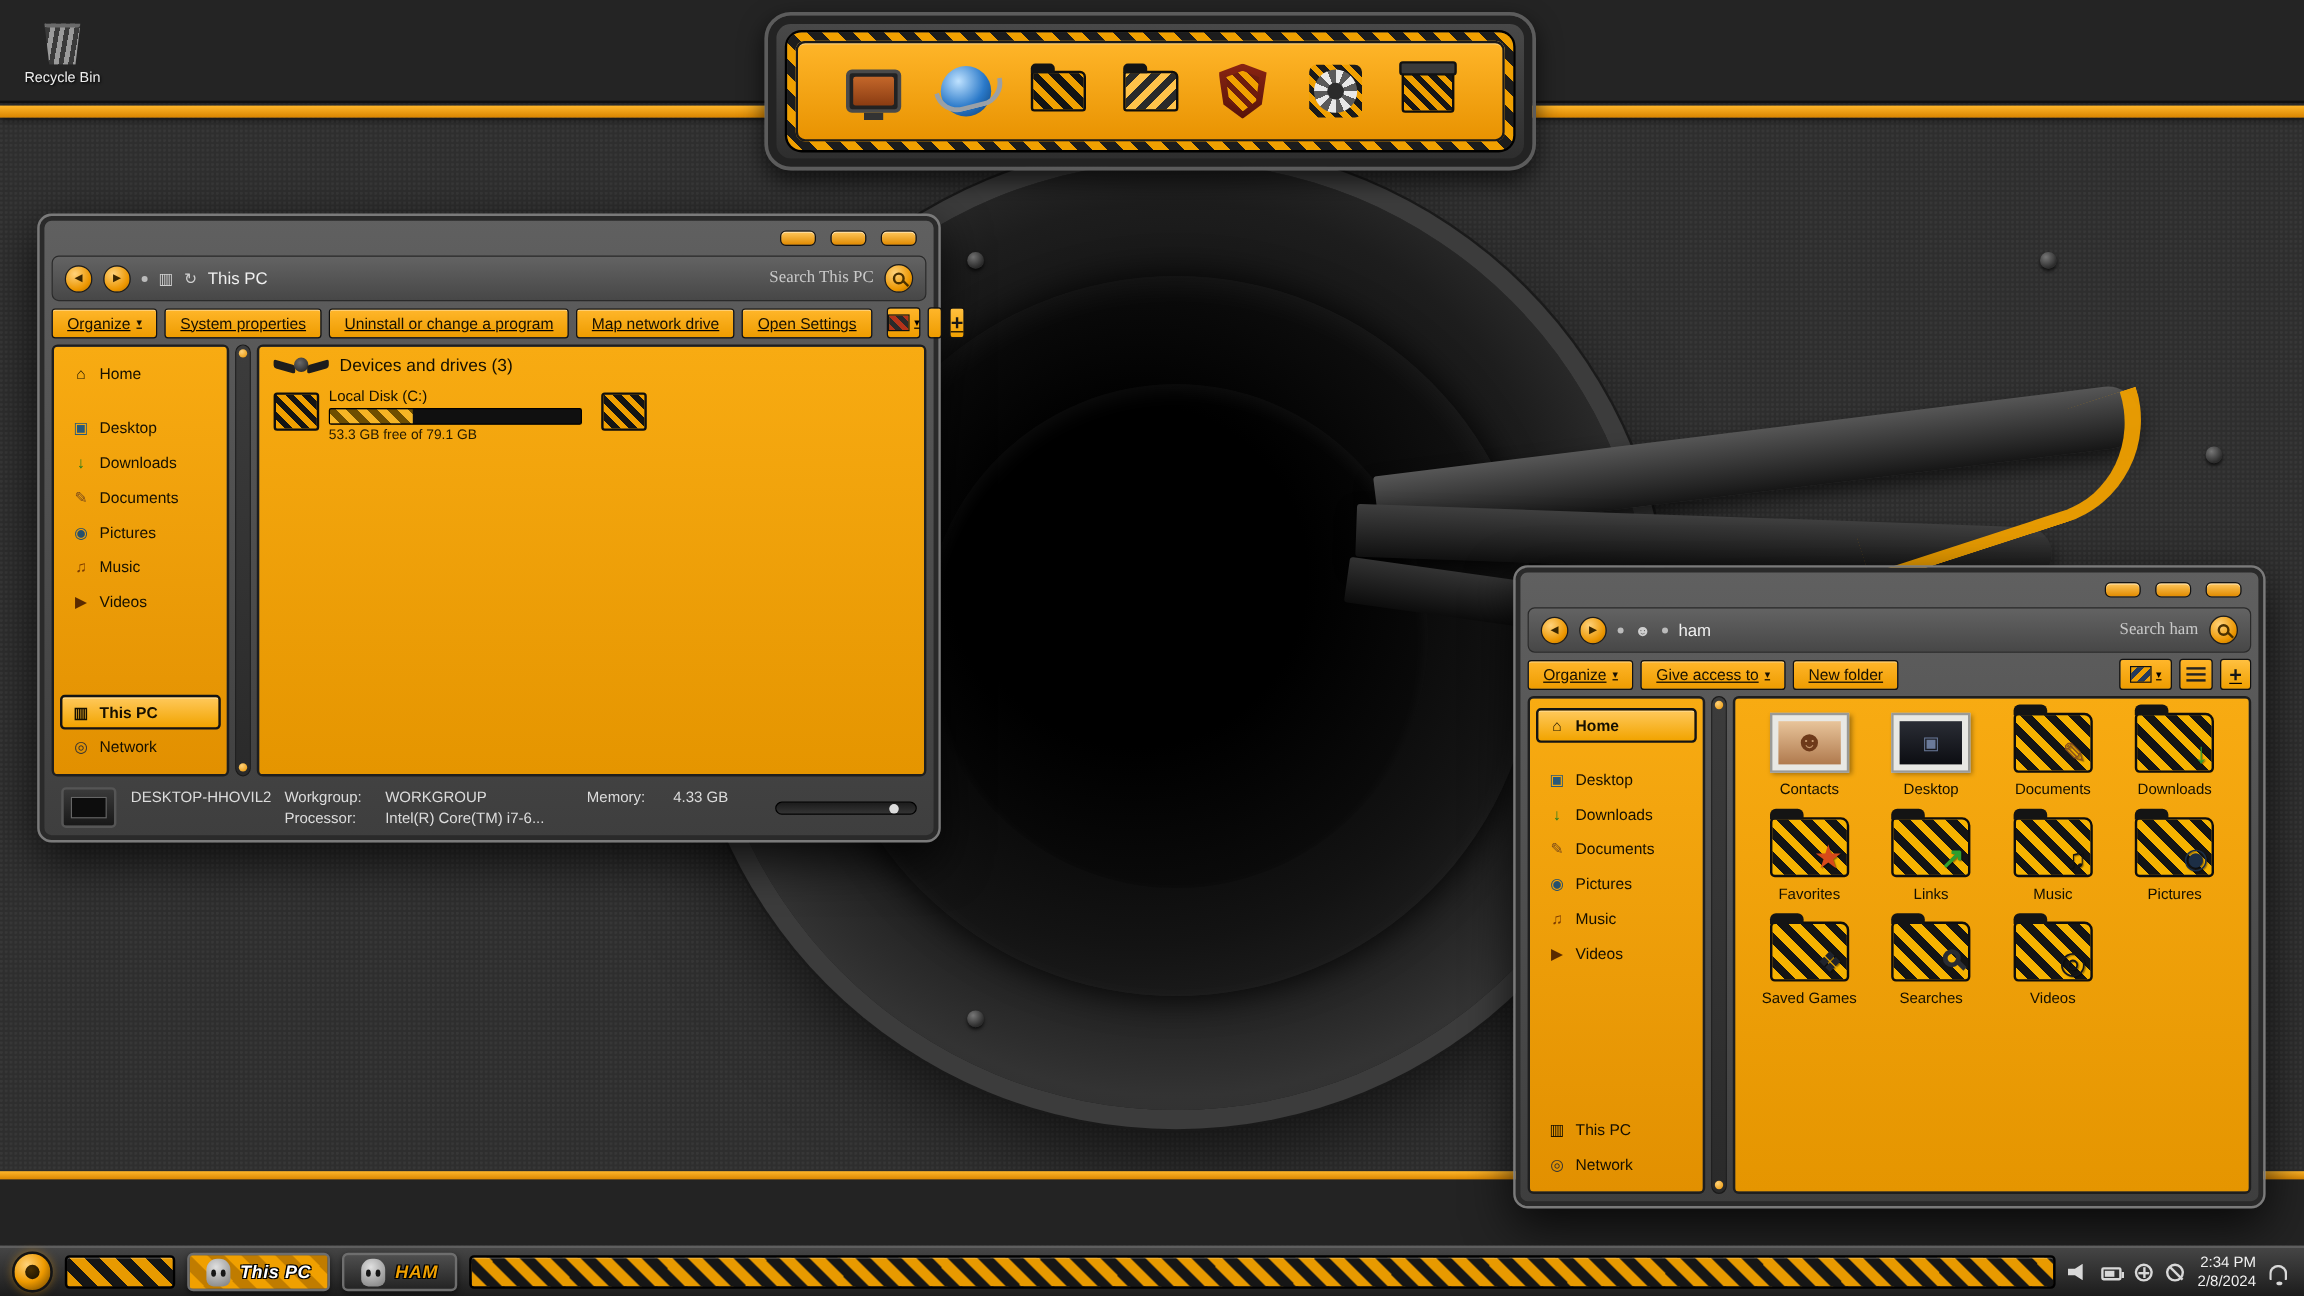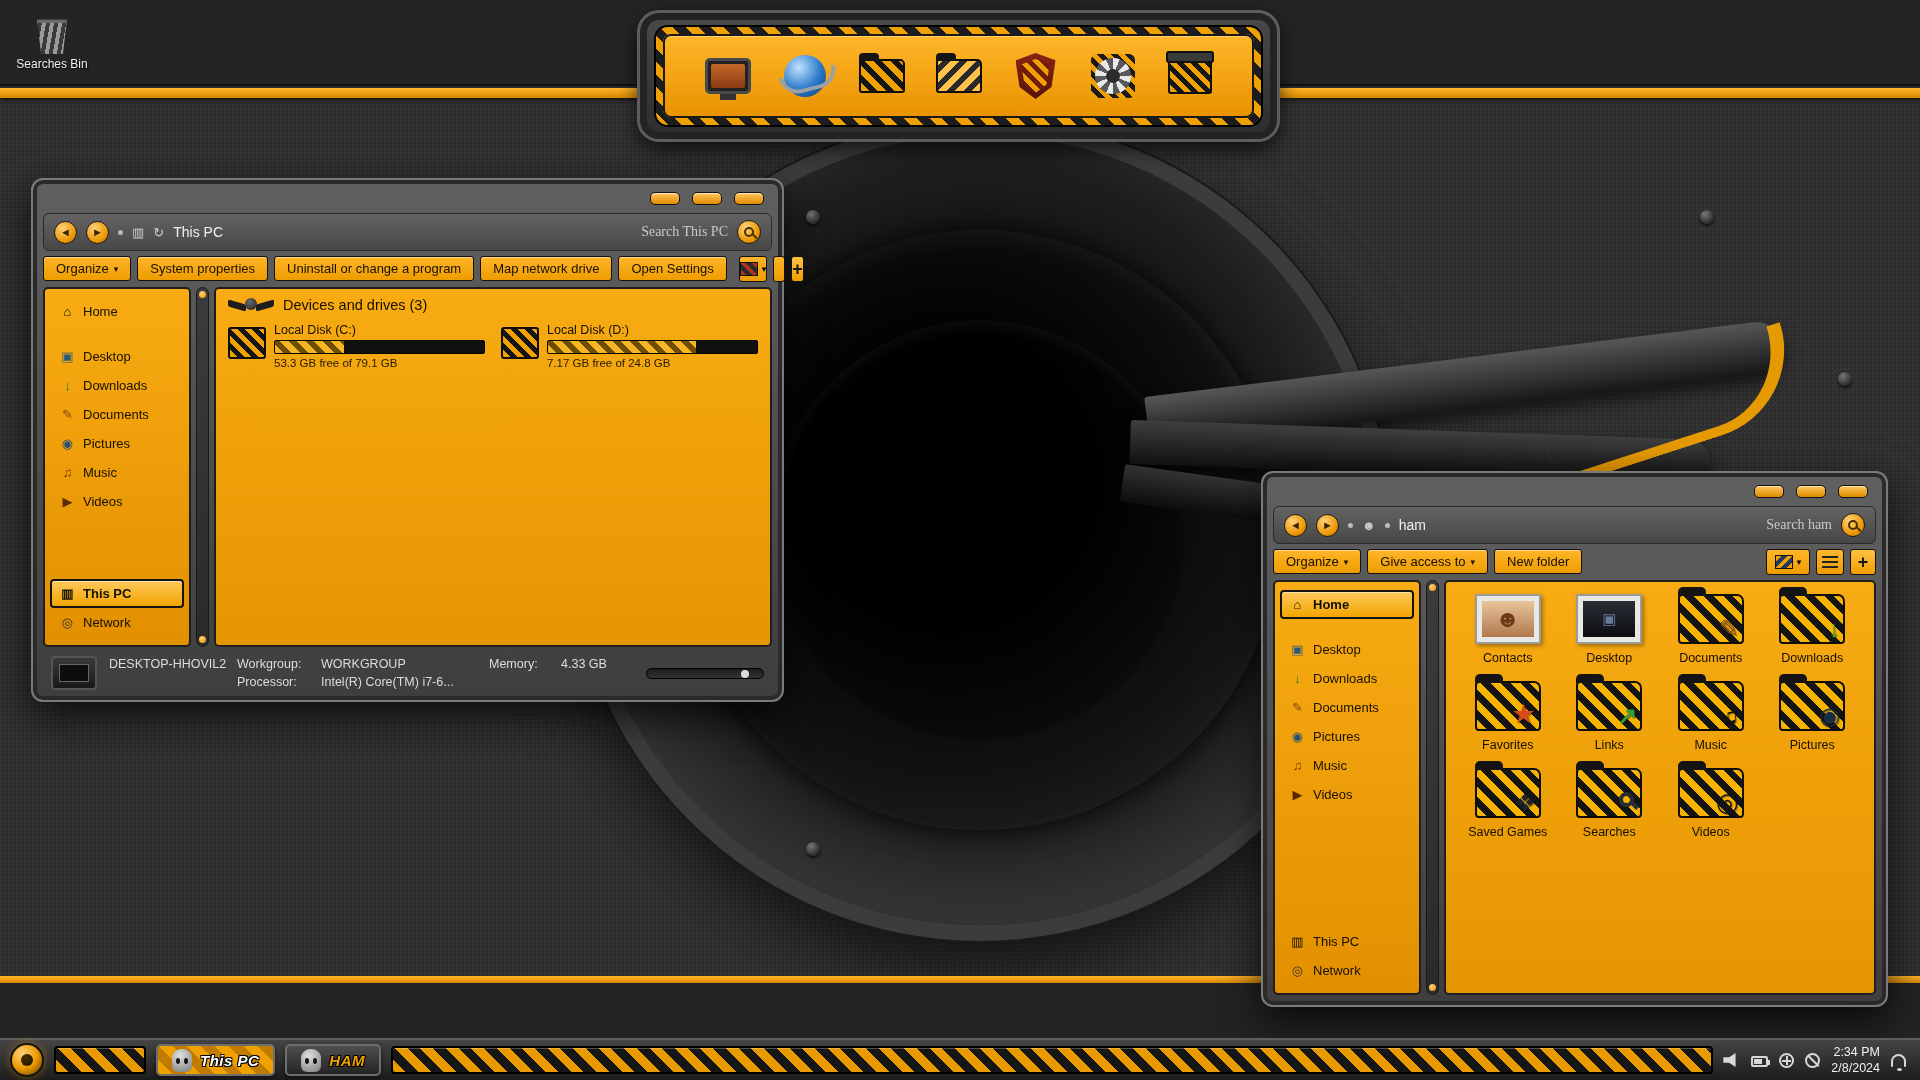--- a/index.html
+++ b/index.html
@@ -91,21 +91,21 @@
     display:flex;align-items:center;justify-content:center;color:#3a2600;font-size:11px;line-height:1;}
   .nav-mini{font-size:13px;color:#cfcfcf;}
   .nav-dot{width:5px;height:5px;border-radius:50%;background:#bbb;}
   .addr{color:#f0f0f0;}
   .search-text{margin-left:auto;color:#c9c9c9;font-size:14px;cursor:text;font-family:Liberation Serif, serif;}
   .magbtn{width:24px;height:24px;border-radius:50%;background:radial-gradient(circle at 35% 30%,#ffd27a,#ec9600 65%,#a96a00);
     border:1px solid #1c1c1c;display:flex;align-items:center;justify-content:center;cursor:pointer;flex:0 0 auto;}
   .mag{width:10px;height:10px;border:2px solid #4a3000;border-radius:50%;position:relative;display:inline-block;}
   .mag::after{content:"";position:absolute;width:7px;height:2px;background:#4a3000;transform:rotate(45deg);right:-6px;bottom:-2px;}
 
-  .cmdbar{display:flex;gap:6px;align-items:flex-start;flex:0 0 auto;}
+  .cmdbar{display:flex;gap:6px;align-items:center;flex:0 0 auto;text-decoration:underline;}
   .cmdbtn{background:linear-gradient(#ffb62a,#ee9c00);border:1px solid #121212;border-radius:3px;color:#171000;
     font-size:13px;font-family:"Liberation Sans",sans-serif;padding:4px 12px;box-shadow:inset 0 1px 0 rgba(255,255,255,.45);
     white-space:nowrap;cursor:pointer;display:flex;align-items:center;gap:5px;}
   .caret{font-size:9px;}
   .cmd-spacer{flex:1;}
   .viewbtn{width:44px;height:26px;background:linear-gradient(#ffb62a,#ee9c00);border:1px solid #121212;border-radius:3px;
     display:flex;align-items:center;justify-content:center;gap:4px;cursor:pointer;}
   .view-swatch{width:18px;height:14px;background:repeating-linear-gradient(45deg,#b3331a 0 4px,#2a2a2a 4px 8px);border:1px solid #111;}
   .view-swatch.pic{background:repeating-linear-gradient(-45deg,#f0a000 0 4px,#253a5e 4px 8px);}
   .listbtn{width:28px;height:26px;background:linear-gradient(#ffb62a,#ee9c00);border:1px solid #121212;border-radius:3px;
@@ -237,21 +237,21 @@
 <div class="stripe-top"></div>
 <div class="stripe-bottom"></div>
 <div class="bg-bottomband"></div>
 <div class="rivet" style="left:806px;top:210px;"></div>
 <div class="rivet" style="left:1838px;top:372px;"></div>
 <div class="rivet" style="left:806px;top:842px;"></div>
 <div class="rivet" style="left:1700px;top:210px;"></div>
 
 <div class="desk-icon">
   <div class="bin"></div>
-  <div class="desk-label">Searches Bin</div>
+  <div class="desk-label">Recycle Bin</div>
 </div>
 
 <div class="dock">
   <div class="dock-hazard">
     <div class="dock-panel">
       <div class="dock-item">
           <div class="dk-display"></div>
         </div>
       <div class="dock-item">
           <div class="dk-network"></div>
@@ -369,27 +369,20 @@
           <div class="drive-meta">
             <div class="drive-name">Local Disk (C:)</div>
             <div class="drive-bar">
               <div class="drive-fill" style="width: 33%;"></div>
             </div>
             <div class="drive-free">53.3 GB free of 79.1 GB</div>
           </div>
         </div>
         <div class="drive">
           <div class="drive-icon"></div>
-          <div class="drive-meta">
-            <div class="drive-name">Local Disk (D:)</div>
-            <div class="drive-bar">
-              <div class="drive-fill" style="width: 71%;"></div>
-            </div>
-            <div class="drive-free">7.17 GB free of 24.8 GB</div>
-          </div>
         </div>
       </div>
     </div>
   </div>
   <div class="statusbar">
     <div class="chip-icon"></div>
     <div class="status-grid">
       <span>DESKTOP-HHOVIL2</span>
       <span>Workgroup:</span>
       <span>WORKGROUP</span>

